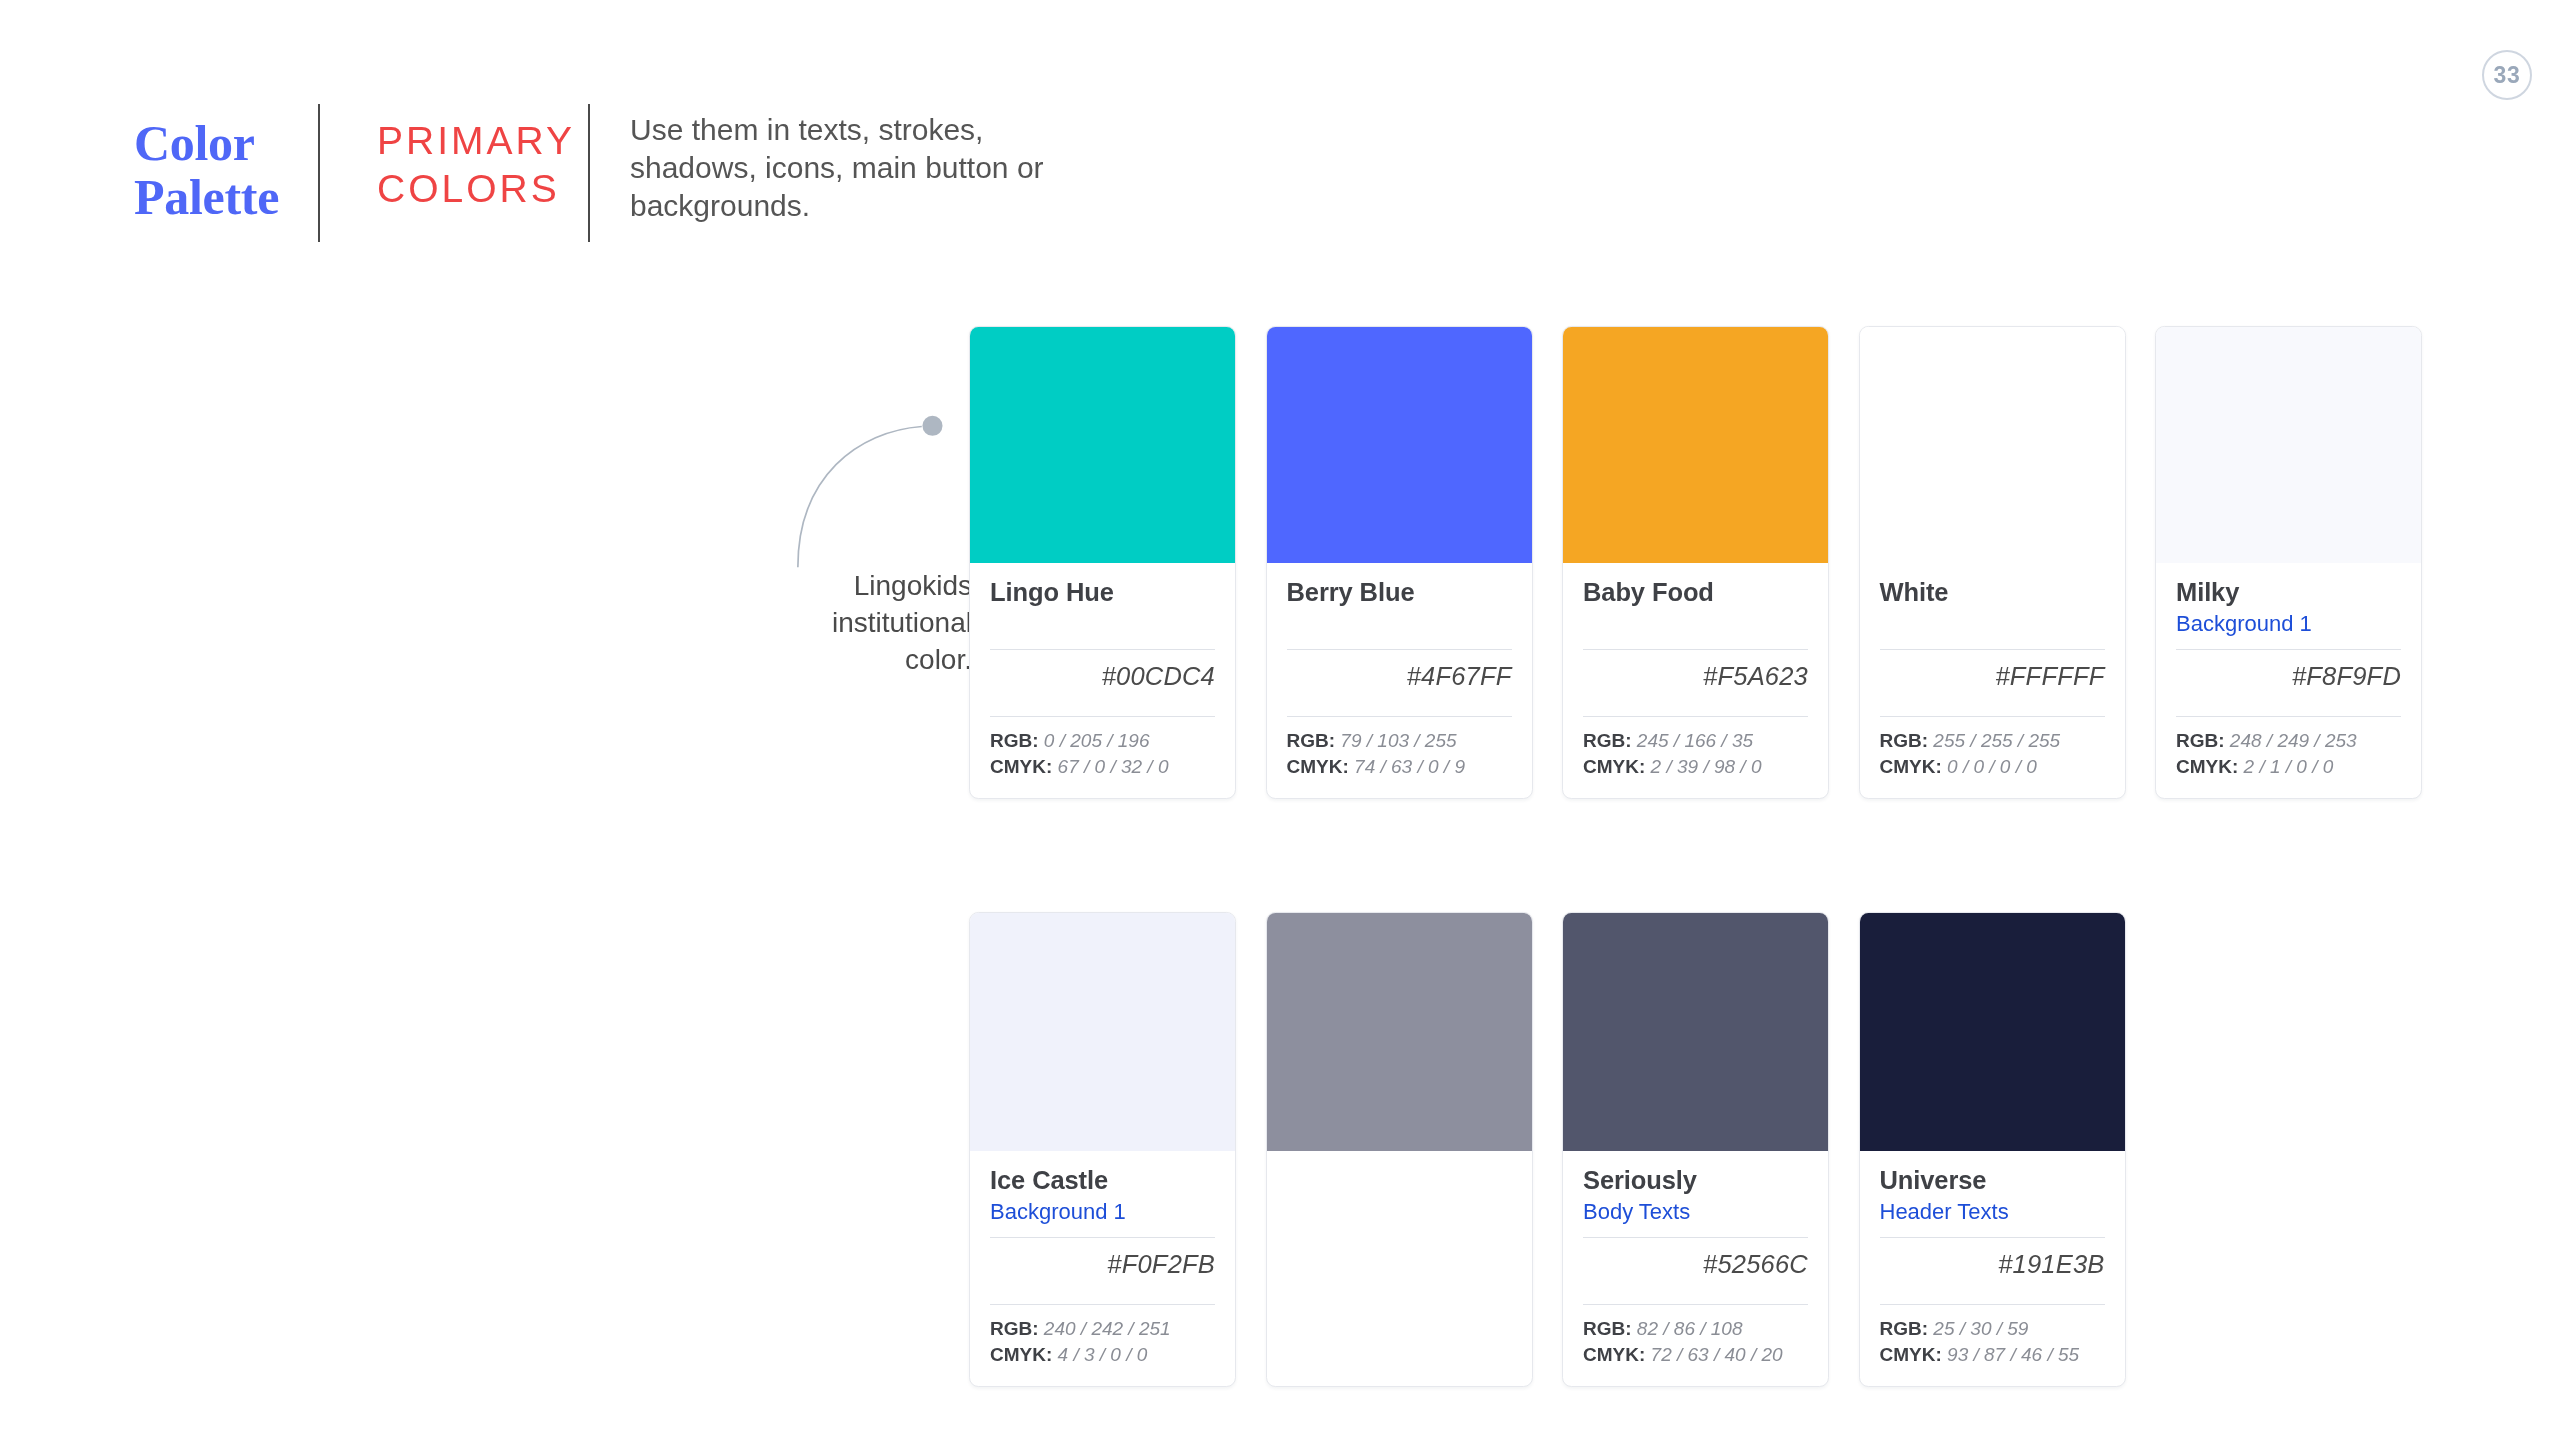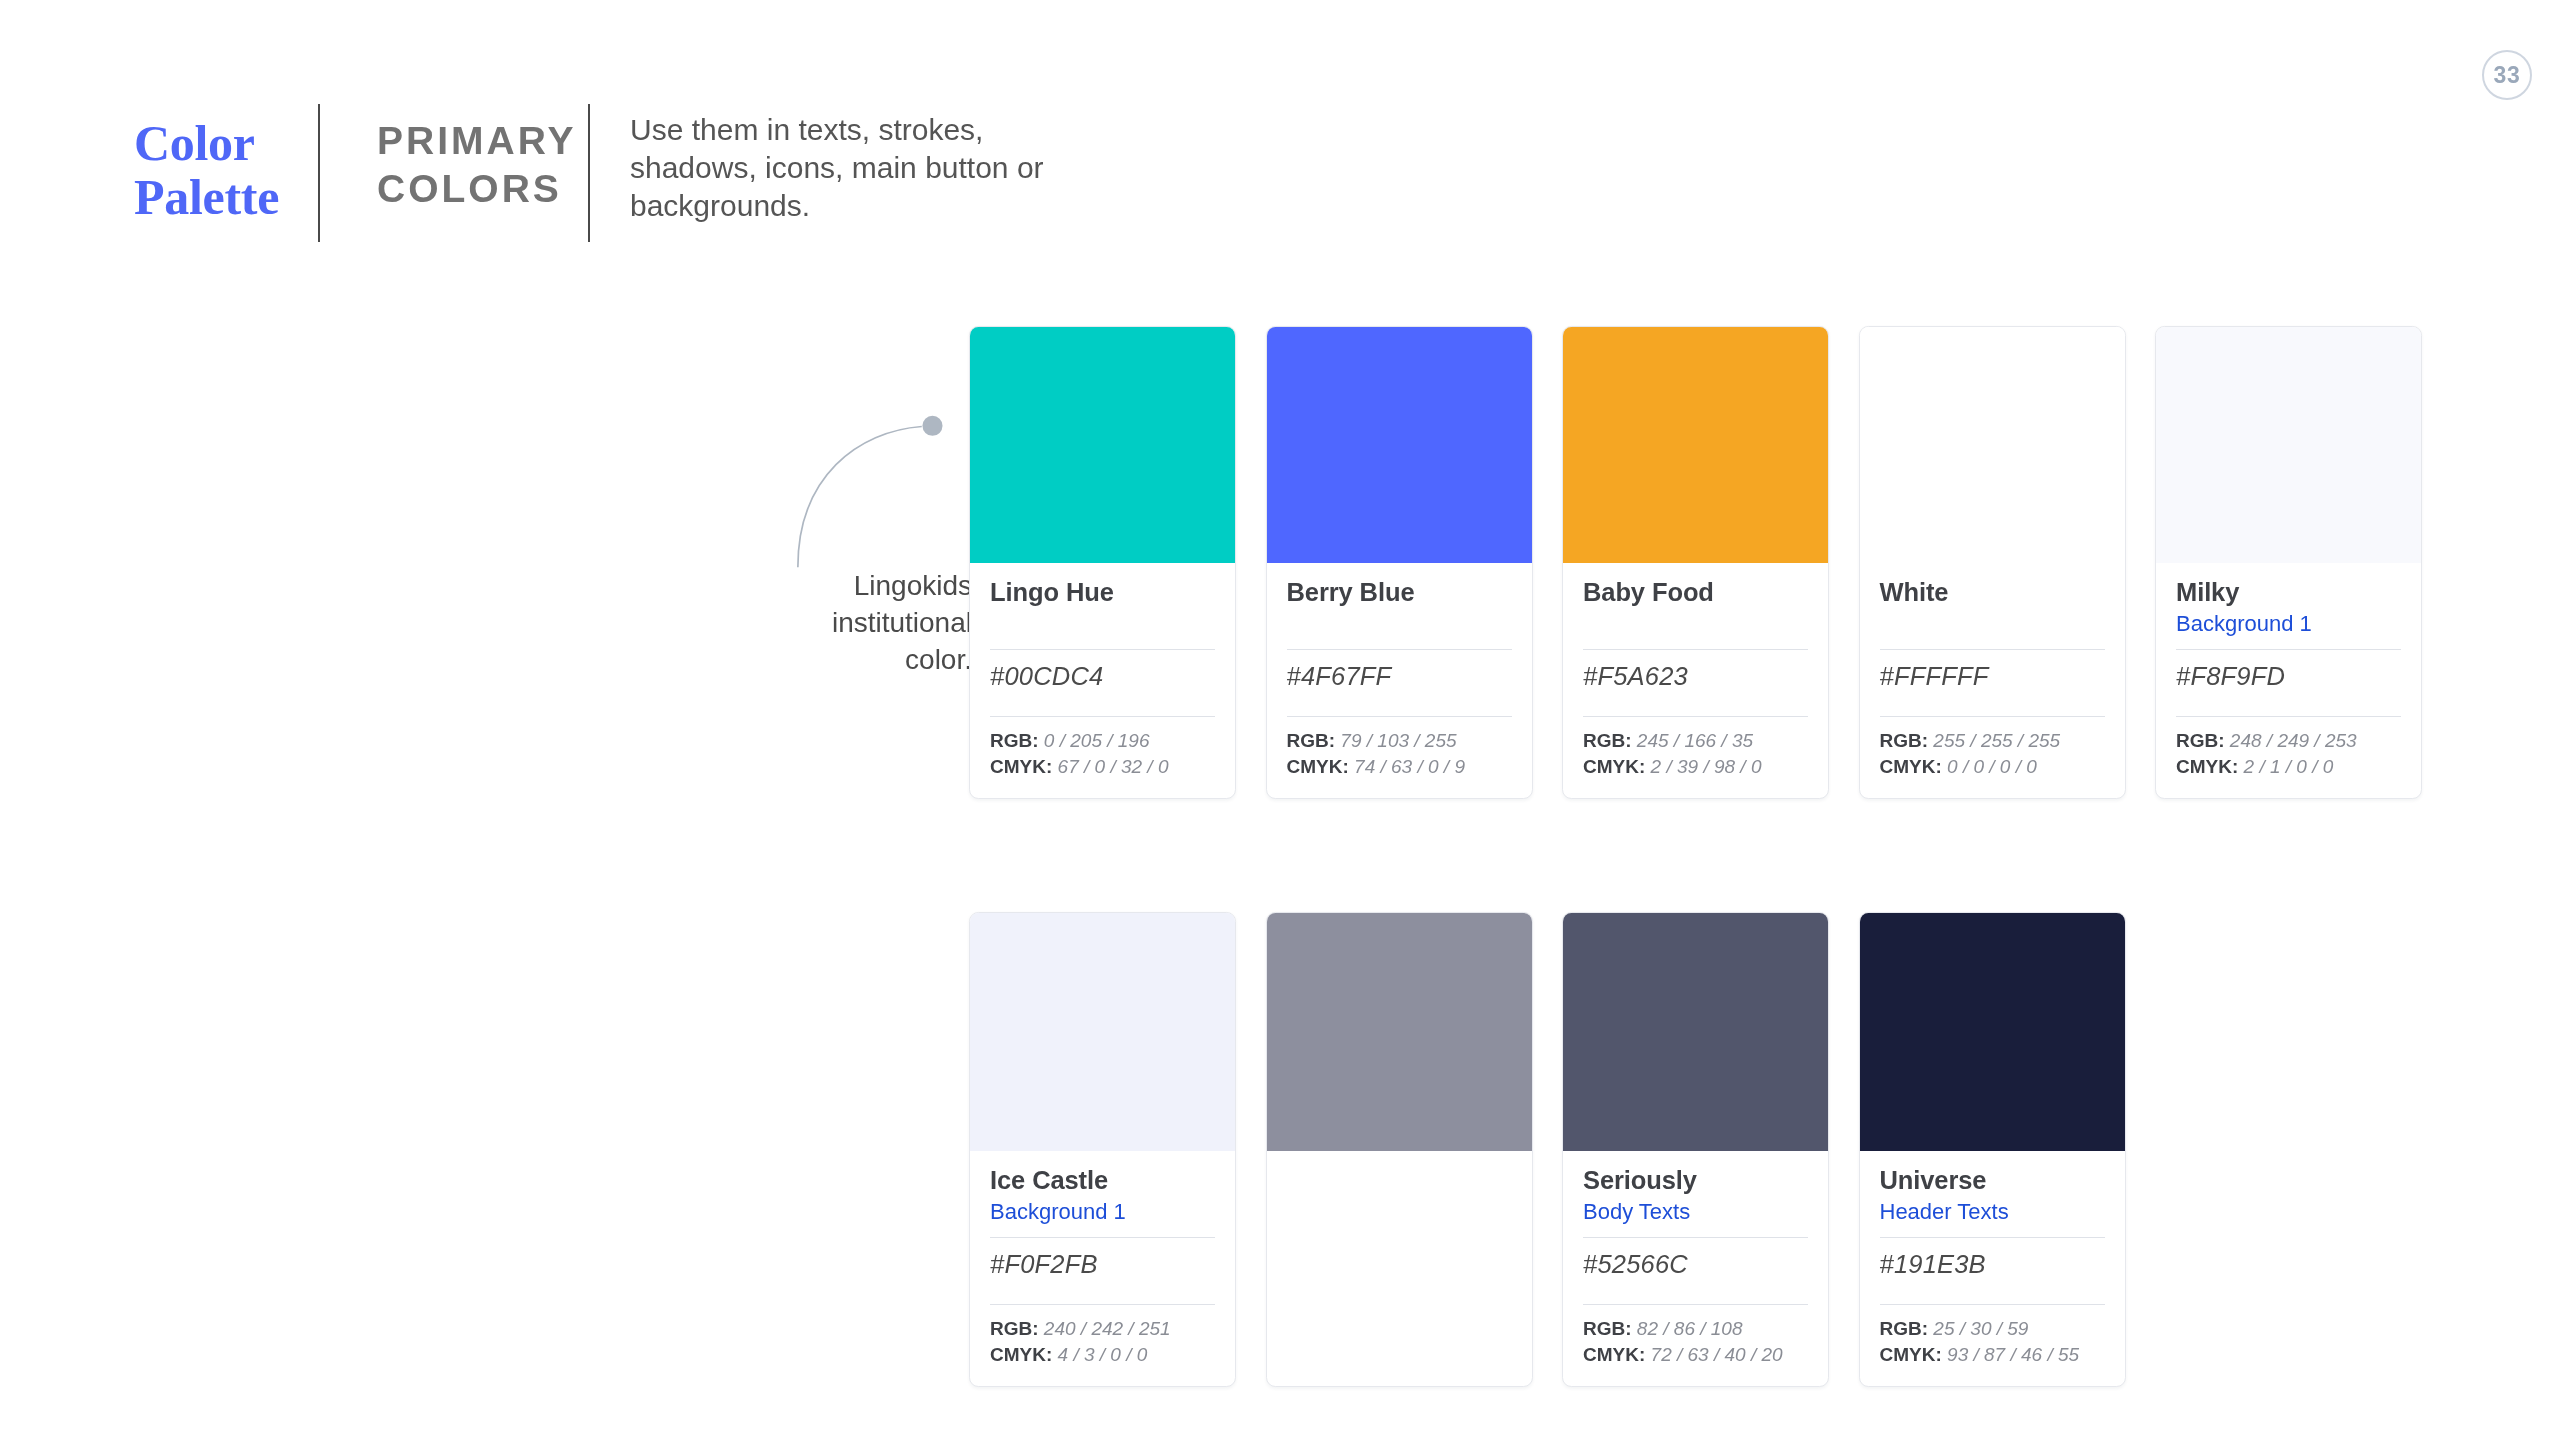--- a/index.html
+++ b/index.html
@@ -63,23 +63,23 @@
     width: 2px;
     background: #4a4a4a;
     margin: 0 0 0 0;
     align-self: stretch;
   }
 
   .header-subtitle {
     width: 268px;
     padding-left: 57px;
     padding-top: 13.4px;
-    color: #737373;
+    color: #ef4444;
     font-size: 39px;
-    font-weight: 700;
+    font-weight: 400;
     letter-spacing: 3px;
     line-height: 1.22;
   }
 
   .header-desc {
     width: 456px;
     padding-left: 40px;
     padding-top: 6.7px;
     color: #555555;
     font-size: 30px;
@@ -168,20 +168,21 @@
 
   .rule-top { margin-top: 10.7px; }
 
   .card-hex {
     color: #4a4a4a;
     font-size: 25.5px;
     font-style: italic;
     font-weight: 400;
     padding: 12px 0 25px 0;
     letter-spacing: 0.2px;
+    text-align: right;
   }
 
   .card-values {
     padding-top: 10.7px;
     line-height: 1.38;
   }
 
   .val-line {
     font-size: 19px;
     color: #8a8d95;

